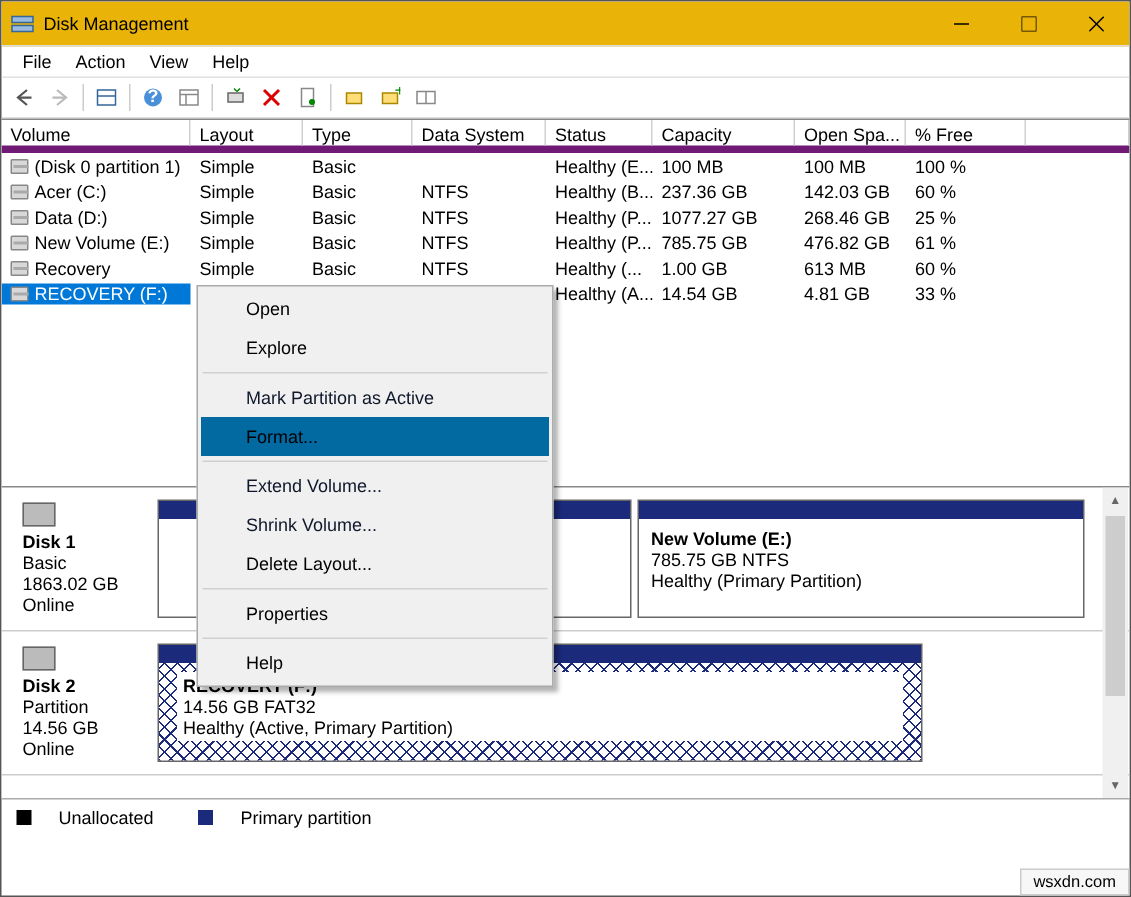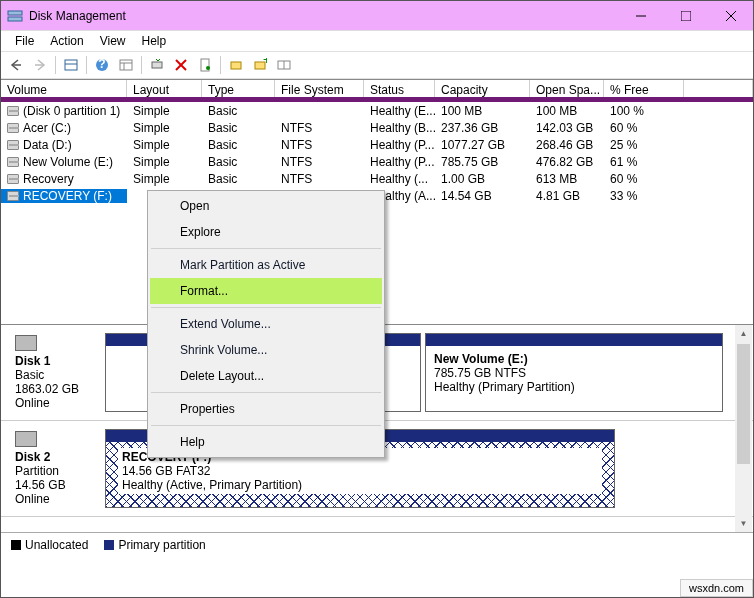--- a/index.html
+++ b/index.html
@@ -1,19 +1,19 @@
 <!DOCTYPE html>
 <html><head>
 <meta charset="utf-8">
 <style>
 * { box-sizing: border-box; margin: 0; padding: 0; font-family: "Segoe UI", Tahoma, sans-serif; font-size: 12px; }
 body { background: #fff; width: 754px; height: 598px; overflow: hidden; position: relative; border: 1px solid #555; }
 
 
-.titlebar { height: 30px; display: flex; align-items: center; padding-left: 6px; background: #f0abfc; border-bottom: 1px solid #ddd; }
+.titlebar { height: 30px; display: flex; align-items: center; padding-left: 6px; background: #eab308; border-bottom: 1px solid #ddd; }
 .titlebar .icon { width: 16px; height: 16px; margin-right: 6px; }
 .titlebar .title { flex: 1; }
 .winctrl { width: 45px; height: 29px; display: flex; align-items: center; justify-content: center; }
 .winctrl svg { width: 10px; height: 10px; }
 
 
 .menubar { height: 20px; display: flex; align-items: center; padding: 0 6px; }
 .menubar span { padding: 2px 8px; }
 
 
@@ -29,23 +29,23 @@
 .vrow { display: flex; height: 17px; align-items: center; }
 .vrow .vc { padding: 0 6px; white-space: nowrap; overflow: hidden; }
 .vol-icon { display: inline-block; width: 12px; height: 10px; background: #d8d8d8; border: 1px solid #888; border-radius: 1px; margin-right: 4px; vertical-align: -1px; position: relative; }
 .vol-icon:before { content: ""; position: absolute; width: 10px; height: 2px; top: 3px; left: 1px; background: #aaa; }
 
 
 .c0 { width: 126px; } .c1 { width: 75px; } .c2 { width: 73px; } .c3 { width: 89px; }
 .c4 { width: 71px; } .c5 { width: 95px; } .c6 { width: 74px; } .c7 { width: 80px; } .c8 { flex: 1; }
 
 
-.ctxmenu { position: absolute; left: 146px; top: 189px; width: 238px; background: #f0f0f0; border: 1px solid #aaa; box-shadow: 3px 3px 3px rgba(0,0,0,.3); z-index: 100; padding: 2px; }
+.ctxmenu { position: absolute; left: 130px; top: 189px; width: 238px; background: #f0f0f0; border: 1px solid #aaa; box-shadow: 3px 3px 3px rgba(0,0,0,.3); z-index: 100; padding: 2px; }
 .ctxmenu .mi { padding: 6px 20px 6px 30px; font-size: 12px; }
-.ctxmenu .mi.hl { background: #bef264; }
+.ctxmenu .mi.hl { background: #0369a1; }
 .ctxmenu .mi.disabled { color: #0f172a; }
 .ctxmenu .msep { height: 1px; background: #d0d0d0; margin: 3px 1px; }
 
 
 .diskarea { border-top: 1px solid #888; background: #fff; position: relative; height: 208px; overflow: hidden; }
 .diskrow { display: flex; min-height: 90px; border-bottom: 1px solid #ccc; padding: 8px 8px 8px 0; }
 .disklabel { width: 96px; padding: 2px 6px; background: #fff; margin: 0 0 0 8px; }
 .disklabel .dicon { width: 22px; height: 16px; background: #bbb; border: 1px solid #666; margin-bottom: 3px; }
 .disklabel b { display: block; }
 .diskparts { flex: 1; display: flex; gap: 4px; }
@@ -56,21 +56,21 @@
 .partbox.large { width: 298px; }
 .partbox.hatched { width: 510px; }
 .partbox.hatched .inner { background: #fff; }
 .hatch { position: absolute; top: 12px; left: 0; right: 0; bottom: 0;
   background-image: repeating-linear-gradient(45deg,#1b2a7a 0,#1b2a7a 1px,transparent 1px,transparent 6px),
                     repeating-linear-gradient(-45deg,#1b2a7a 0,#1b2a7a 1px,transparent 1px,transparent 6px);
   z-index: 0; }
 .partbox.hatched .inner { position: relative; z-index: 1; background: #fff; margin: 14px 4px 4px 4px; padding: 2px 4px; }
 
 
-.legend { height: 24px; border-top: 1px solid #aaa; display: flex; align-items: center; padding-left: 10px; gap: 2px; }
+.legend { height: 24px; border-top: 1px solid #aaa; display: flex; align-items: center; padding-left: 10px; gap: 16px; }
 .legend .sw { width: 10px; height: 10px; display: inline-block; margin-right: 2px; }
 .legend .black { background: #000; }
 .legend .blue { background: #1b2a7a; }
 .legend span.lab { margin-right: 14px; }
 
 
 .statusbar { position: absolute; bottom: 0; right: 0; height: 18px; font-size: 11px; padding: 2px 8px; border: 1px solid #ccc; background: #f7f7f7; }
 
 
 .scrollv { position: absolute; right: 1px; top: 0; bottom: 0; width: 17px; background: #f0f0f0; }
@@ -184,21 +184,21 @@
         <line x1="7" y1="3" x2="7" y2="11" stroke="#888"></line>
       </svg>
     </div>
 </div>
 
 <div class="vlist">
   <div class="vhead">
     <div class="col c0">Volume</div>
     <div class="col c1">Layout</div>
     <div class="col c2">Type</div>
-    <div class="col c3">File System</div>
+    <div class="col c3">Data System</div>
     <div class="col c4">Status</div>
     <div class="col c5">Capacity</div>
     <div class="col c6">Open Spa...</div>
     <div class="col c7">% Free</div>
     <div class="col c8"></div>
   </div>
   <div class="vbody" id="vbody">
       <div class="vrow">
         <div class="vc c0"><span class="vol-icon"></span>(Disk 0 partition 1)</div>
         <div class="vc c1">Simple</div>

